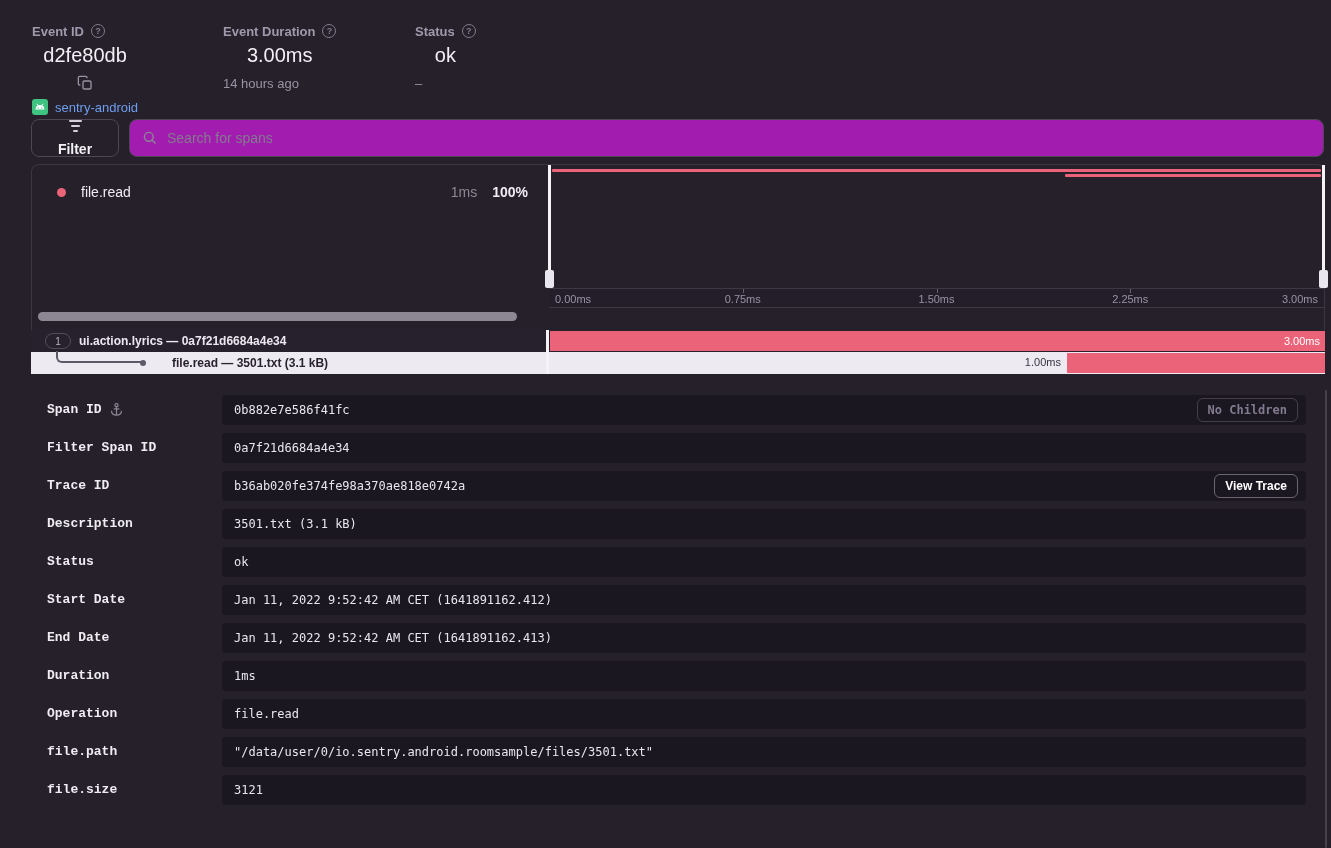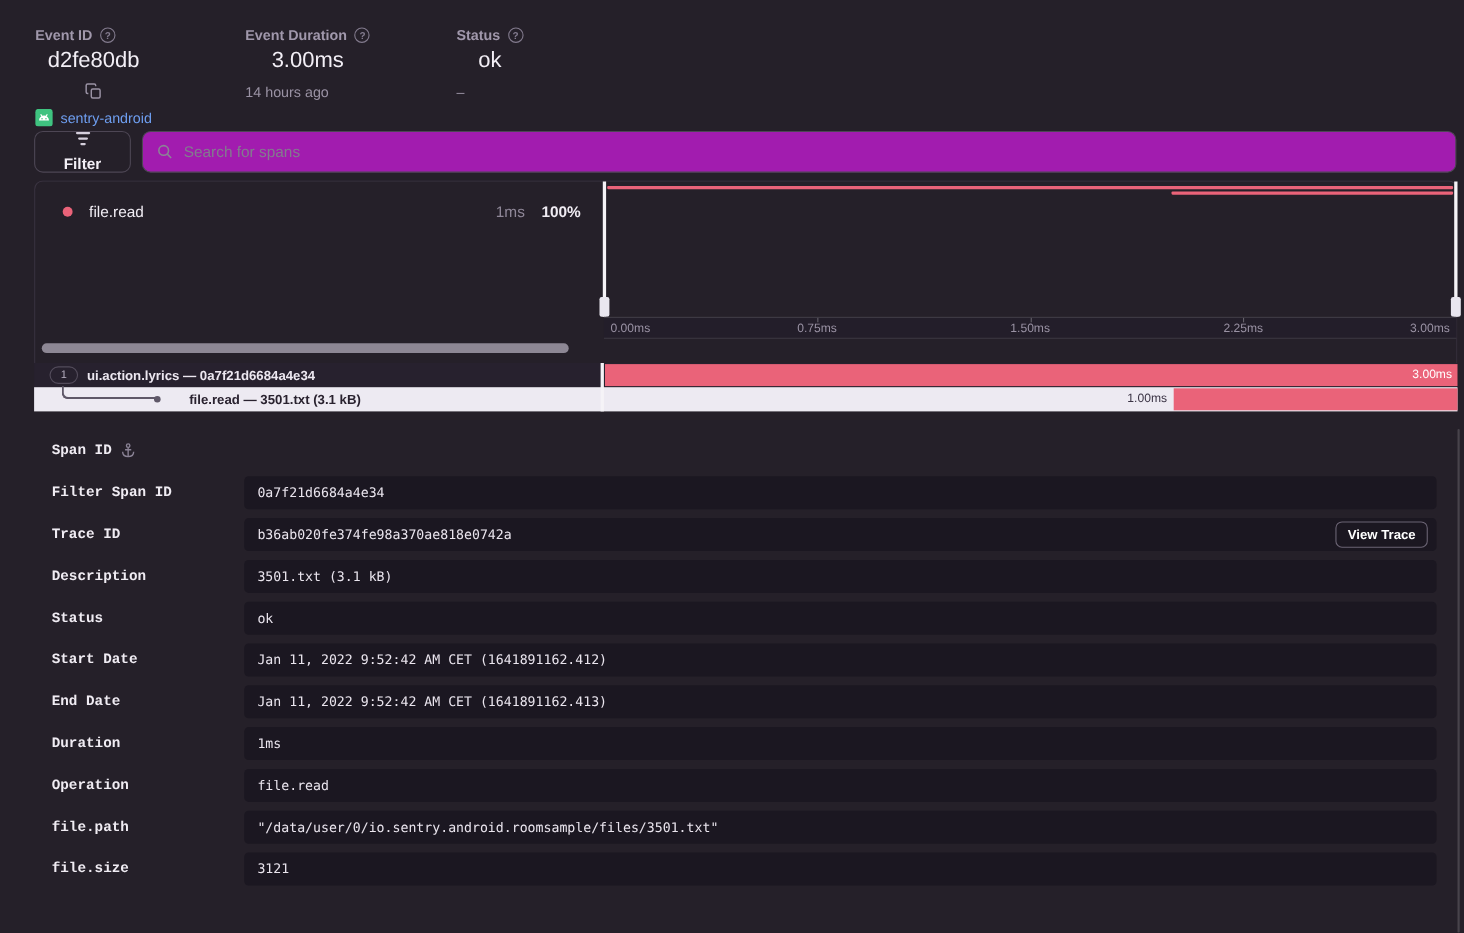--- a/index.html
+++ b/index.html
@@ -11,21 +11,21 @@
     position:relative;
     overflow:hidden;
   }
   .mono { font-family:"DejaVu Sans Mono","Liberation Mono",monospace; }
 
   
   .hdr-col { position:absolute; top:24px; }
   .hdr-col.c1 { left:32px; }
   .hdr-col.c2 { left:223px; }
   .hdr-col.c3 { left:415px; }
-  .hdr-label { display:flex; align-items:flex-end; gap:7px; font-size:13px; font-weight:bold; color:#a198ac; }
+  .hdr-label { display:flex; align-items:flex-start; gap:7px; font-size:13px; font-weight:bold; color:#a198ac; }
   .help-icon { width:14px; height:14px; border:1.5px solid #837b8e; border-radius:50%;
     display:inline-flex; align-items:center; justify-content:center; font-size:9px; font-weight:bold; color:#837b8e; }
   .help-icon::after { content:"?"; }
   .hdr-value { margin-top:5px; font-size:20px; color:#f3eff6; display:flex; align-items:center; gap:8px;flex-direction:column; }
   .hdr-sub { margin-top:9px; font-size:13px; color:#9a92a4; }
   .project-row { margin-top:8px; display:flex; align-items:center; gap:7px; }
   .project-link { font-size:13px; color:#6e9ef0; cursor:pointer; }
 
   
   .filter-btn { position:absolute; left:31px; top:119px; width:88px; height:38px;
@@ -220,20 +220,24 @@
 <div class="d-row" style="top:395px">
   <div class="d-label">
     <span>Span ID</span>
     <svg class="anchor-icon" width="15" height="15" viewBox="0 0 24 24" fill="none" stroke="#8a8295" stroke-width="2" style="cursor:pointer">
       <circle cx="12" cy="5" r="2.5"></circle>
         <line x1="12" y1="7.5" x2="12" y2="21"></line>
       <line x1="7.5" y1="11" x2="16.5" y2="11"></line>
         <path d="M4 14c0 4.5 3.5 7 8 7s8-2.5 8-7"></path>
     </svg>
   </div>
+  <div class="d-box mono">
+    <span>0b882e7e586f41fc</span>
+    <span class="pill-btn muted">No Children</span>
+  </div>
 </div>
 
 <div class="d-row" style="top:433px">
   <div class="d-label">
       <span>Filter Span ID</span>
     </div>
   <div class="d-box mono">
     <span>0a7f21d6684a4e34</span>
   </div>
 </div>

